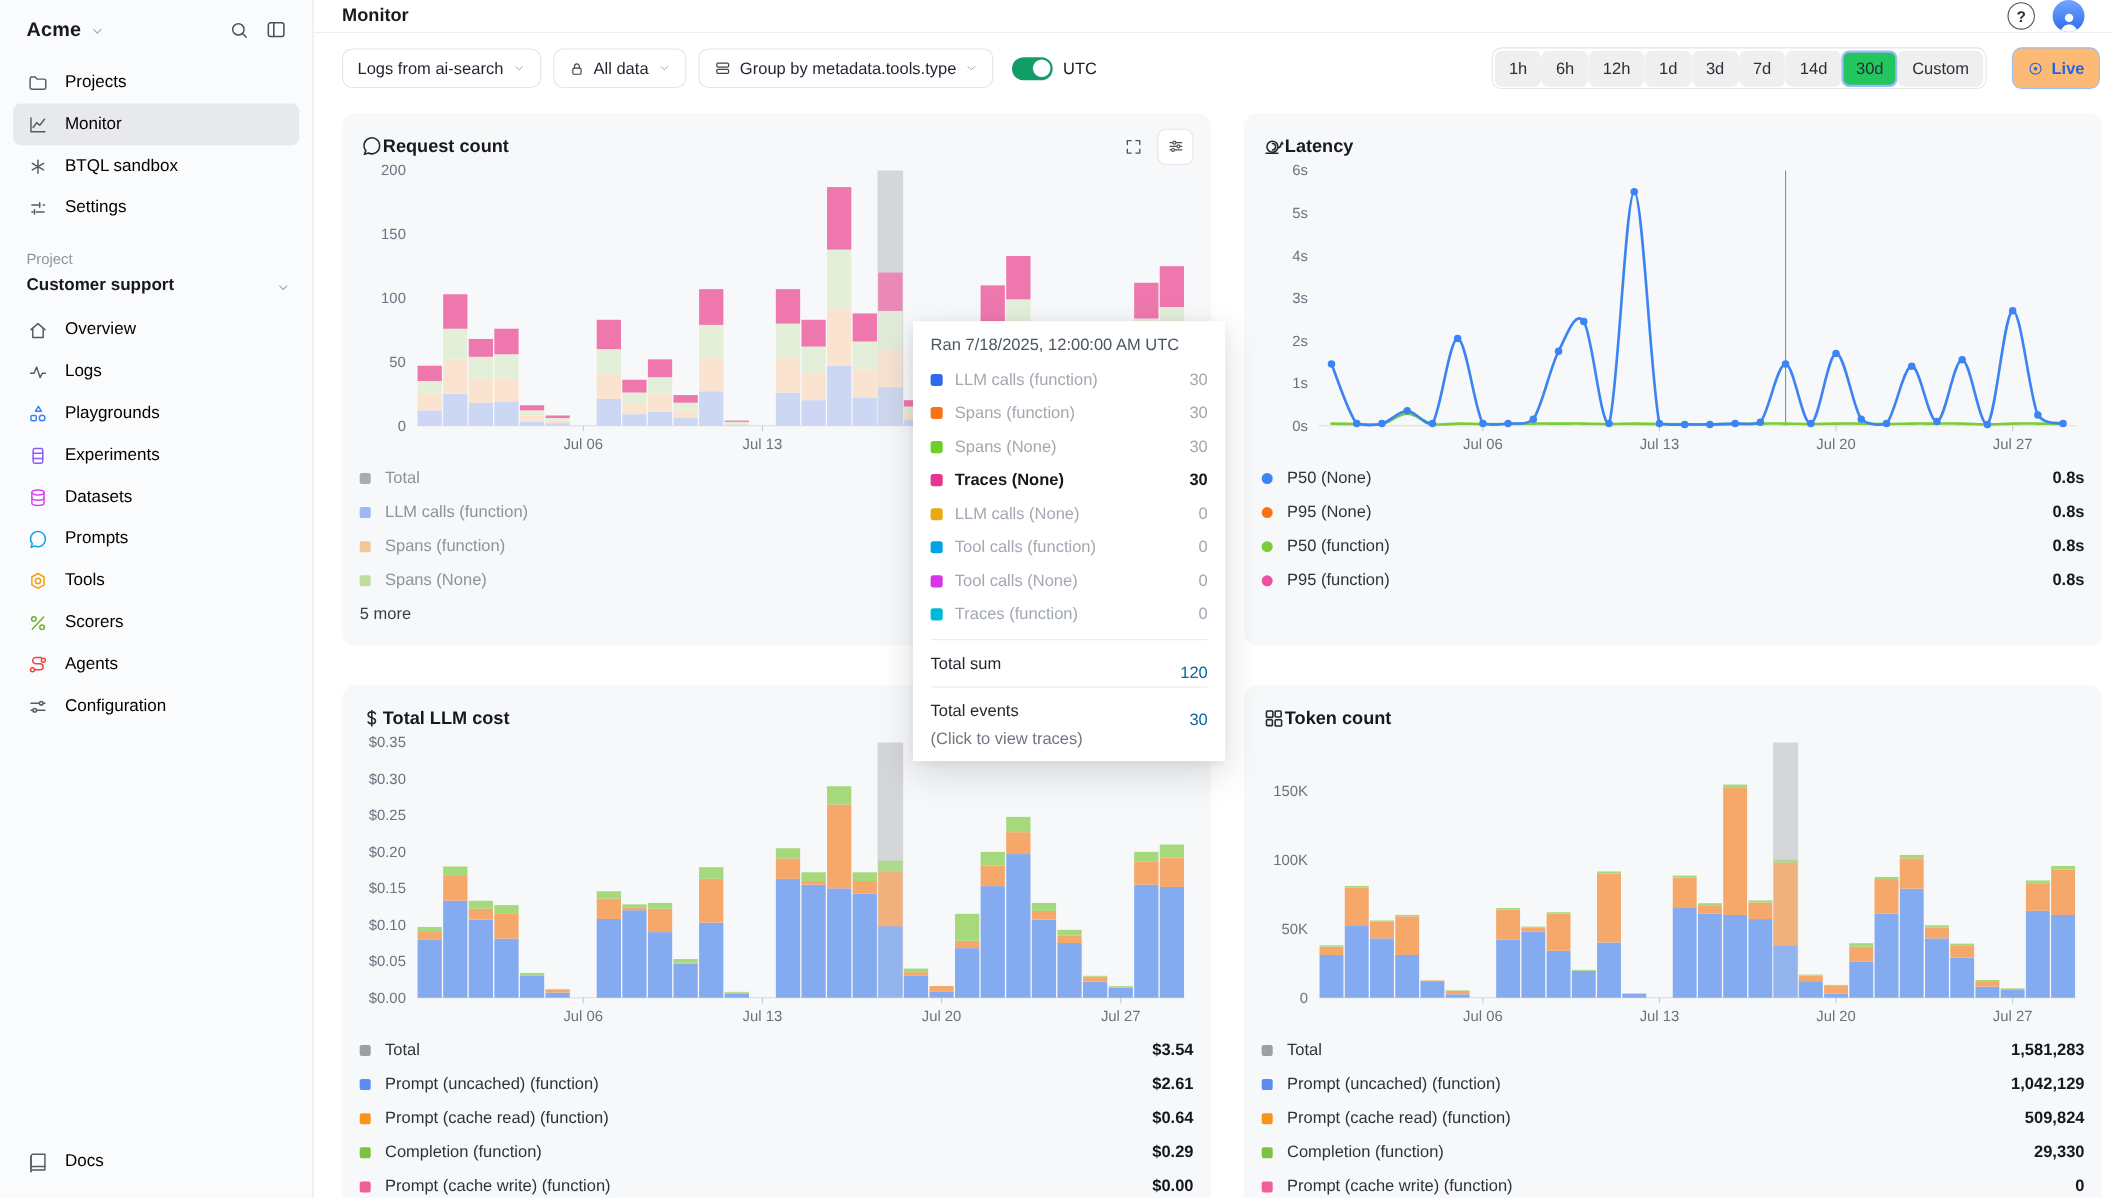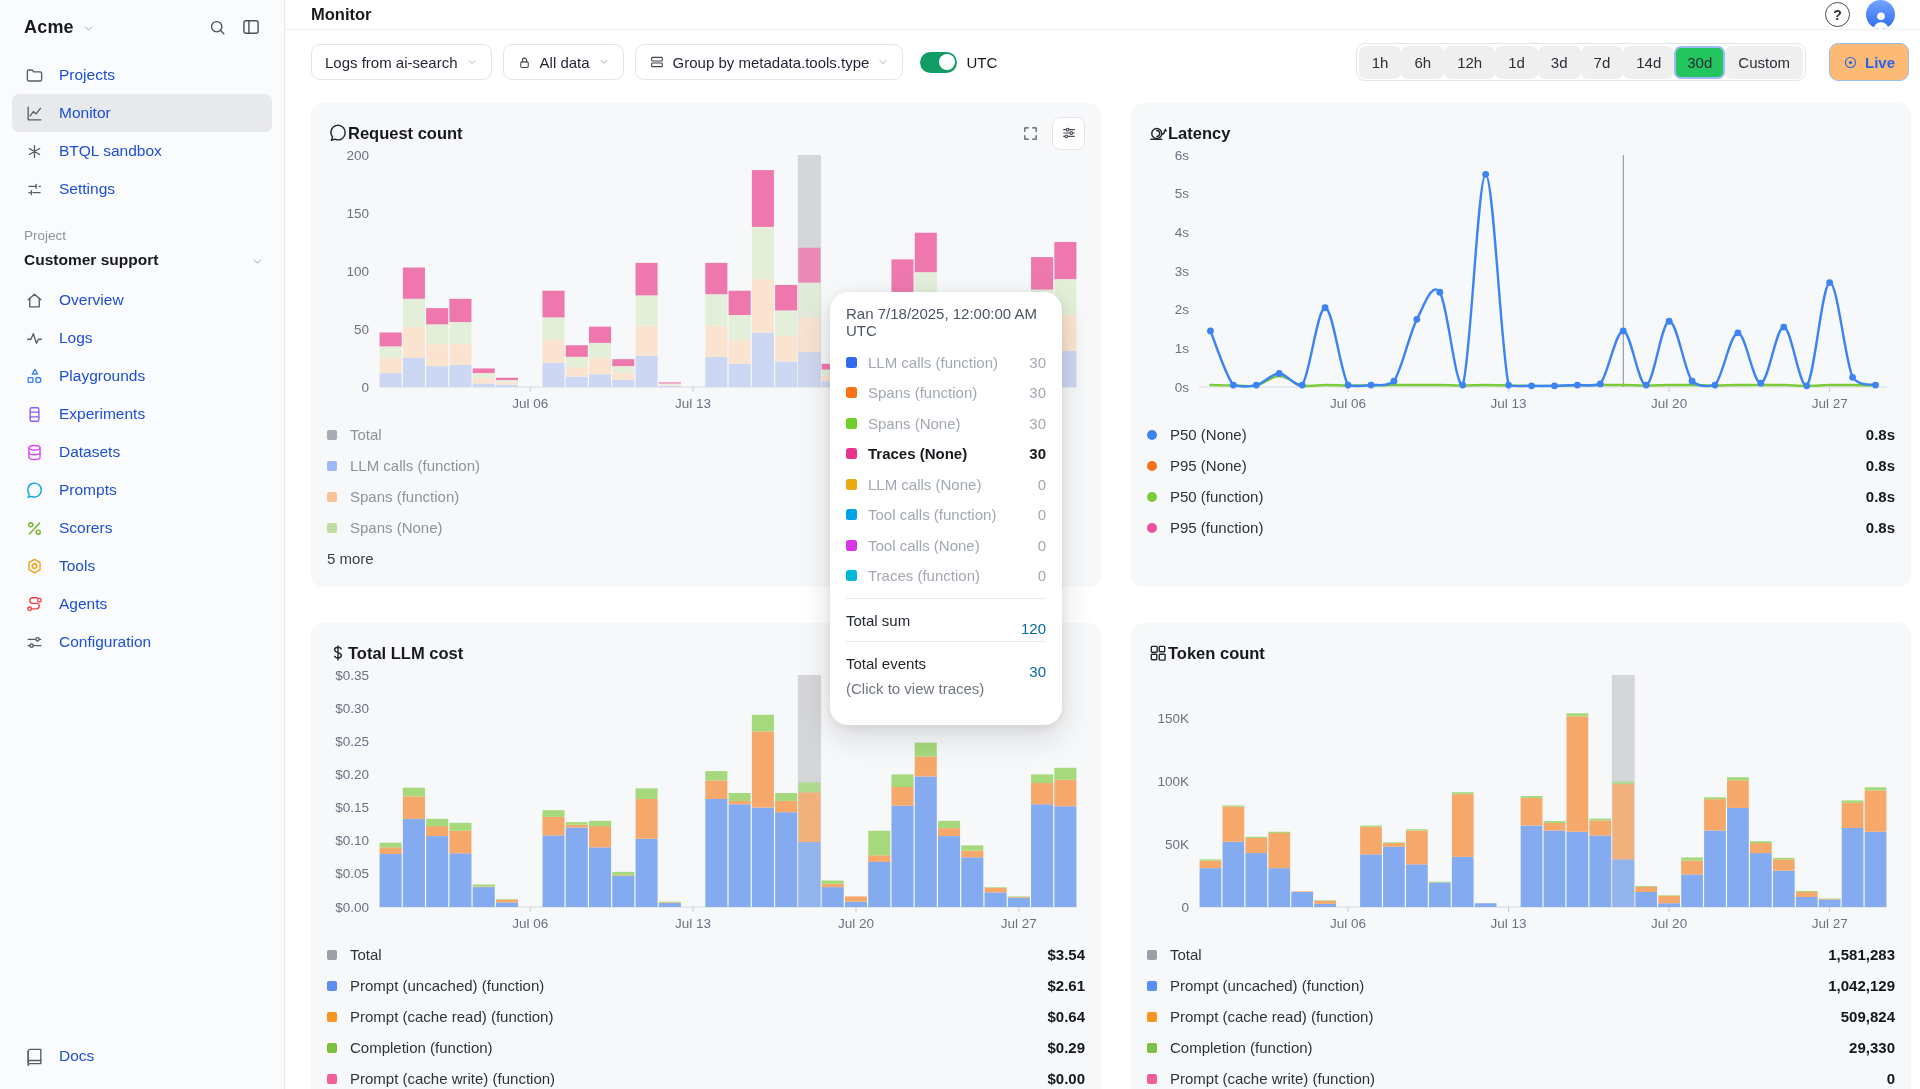--- a/index.html
+++ b/index.html
@@ -13,21 +13,21 @@
   
   .sidebar { width:285px; min-width:285px; background:#fafbfc; border-right:1px solid #e7e9ec;
     display:flex; flex-direction:column; padding:12px 0 14px; }
   .side-head { display:flex; align-items:center; padding:2px 20px 12px 24px; gap:8px; }
   .org { font-size:18px; font-weight:700; letter-spacing:.2px; }
   .org-chev { color:#9aa1ab; margin-top:2px; }
   .side-head .spacer { flex:1; }
   .side-icon { color:#4b5157; width:26px; height:26px; cursor:pointer; }
   .nav { padding:4px 12px 0; }
   .nav-item { display:flex; align-items:center; gap:15px; height:38px; padding:0 12px;
-    border-radius:7px; font-size:15.5px; color:#1d4ed8; cursor:pointer; }
+    border-radius:7px; font-size:15.5px; color:#000000; cursor:pointer; }
   .nav-item.active { background:#e8e9ec; }
   .nav-ico { width:20px; height:20px; color:#565c64; }
   .section-label { padding:20px 24px 6px; font-size:13.5px; color:#8e959e; }
   .project-row { display:flex; align-items:center; padding:2px 20px 8px 24px; font-size:15.5px; font-weight:600; cursor:pointer; }
   .project-row .spacer { flex:1; }
   .docs-wrap { margin-top:auto; padding:0 12px; }
 
   
   .main { flex:1; display:flex; flex-direction:column; position:relative; }
   .topbar { height:58px; display:flex; align-items:center; padding:0 26px; border-bottom:1px solid #edeff2; }
@@ -68,22 +68,22 @@
   .legend { margin-top:4px; }
   .lg-row { display:flex; align-items:center; gap:13px; height:31px; font-size:15px; }
   .lg-sw { width:10px; height:10px; border-radius:2px; flex:none; }
   .lg-sw.dot { border-radius:50%; }
   .lg-label { color:#2e333a; }
   .lg-label.muted { color:#8d939c; }
   .lg-value { margin-left:auto; font-weight:700; color:#14171c; }
   .lg-more { height:30px; display:flex; align-items:center; font-size:15px; color:#3a3f47; cursor:pointer; }
 
   
-  .tooltip { position:absolute; left:545px; top:292px; width:232px; background:#fff; border-radius:18px;
-    padding:13px 16px 28px; box-shadow:0 12px 32px rgba(20,24,31,.14), 0 2px 8px rgba(20,24,31,.08); z-index:50; }
+  .tooltip { position:absolute; left:545px; top:292px; width:284px; background:#fff; border-radius:0;
+    padding:13px 16px 12px; box-shadow:0 12px 32px rgba(20,24,31,.14), 0 2px 8px rgba(20,24,31,.08); z-index:50; }
   .tt-title { font-size:15px; color:#4b5563; margin-bottom:8px; }
   .tt-row { display:flex; align-items:center; gap:11px; height:30.5px; font-size:15px; }
   .tt-sw { width:11px; height:11px; border-radius:2.5px; flex:none; }
   .tt-label { color:#a2a8b2; }
   .tt-val { margin-left:auto; color:#a2a8b2; }
   .tt-row.hl .tt-label { color:#15181d; font-weight:600; }
   .tt-row.hl .tt-val { color:#15181d; font-weight:700; }
   .tt-sep { border-top:1px solid #e9ebee; margin:7px 0; }
   .tt-total { display:flex; align-items:center; height:28px; font-size:15px; color:#23272e; }
   .tt-total b { margin-left:auto; font-weight:400; color:#0369a1;margin-top:16px; }
@@ -209,37 +209,37 @@
       </div>
       <div class="nav-item">
         <span class="ico nav-ico" style="color: rgb(14, 165, 233);">
           <svg width="19" height="19" viewBox="0 0 24 24">
             <path d="M20.5 11.7a8.5 8.5 0 0 1-12.3 7.6L4 20.8l1.5-4.1a8.5 8.5 0 1 1 15-5z"></path>
           </svg>
         </span>
         <span>Prompts</span>
       </div>
       <div class="nav-item">
+        <span class="ico nav-ico" style="color: rgb(245, 158, 11);">
+          <svg width="19" height="19" viewBox="0 0 24 24">
+            <path d="M12 3l7 4v9l-7 4-7-4V7z"></path>
+            <circle cx="12" cy="11.5" r="3"></circle>
+          </svg>
+        </span>
+        <span>Tools</span>
+      </div>
+      <div class="nav-item">
         <span class="ico nav-ico" style="color: rgb(111, 179, 36);">
           <svg width="19" height="19" viewBox="0 0 24 24">
             <circle cx="7.3" cy="7.3" r="2.6"></circle>
             <circle cx="16.7" cy="16.7" r="2.6"></circle>
             <path d="M18.5 5l-13 14"></path>
           </svg>
         </span>
         <span>Scorers</span>
-      </div>
-      <div class="nav-item">
-        <span class="ico nav-ico" style="color: rgb(245, 158, 11);">
-          <svg width="19" height="19" viewBox="0 0 24 24">
-            <path d="M12 3l7 4v9l-7 4-7-4V7z"></path>
-            <circle cx="12" cy="11.5" r="3"></circle>
-          </svg>
-        </span>
-        <span>Tools</span>
       </div>
       <div class="nav-item">
         <span class="ico nav-ico" style="color: rgb(239, 68, 68);">
           <svg width="19" height="19" viewBox="0 0 24 24">
             <circle cx="5.8" cy="17.5" r="2.3"></circle>
             <circle cx="18.2" cy="6.5" r="2.3"></circle>
             <path d="M8.2 17.5h6.3a3.5 3.5 0 0 0 0-7H9.5a3.5 3.5 0 0 1 0-7h6.3"></path>
           </svg>
         </span>
         <span>Agents</span>

